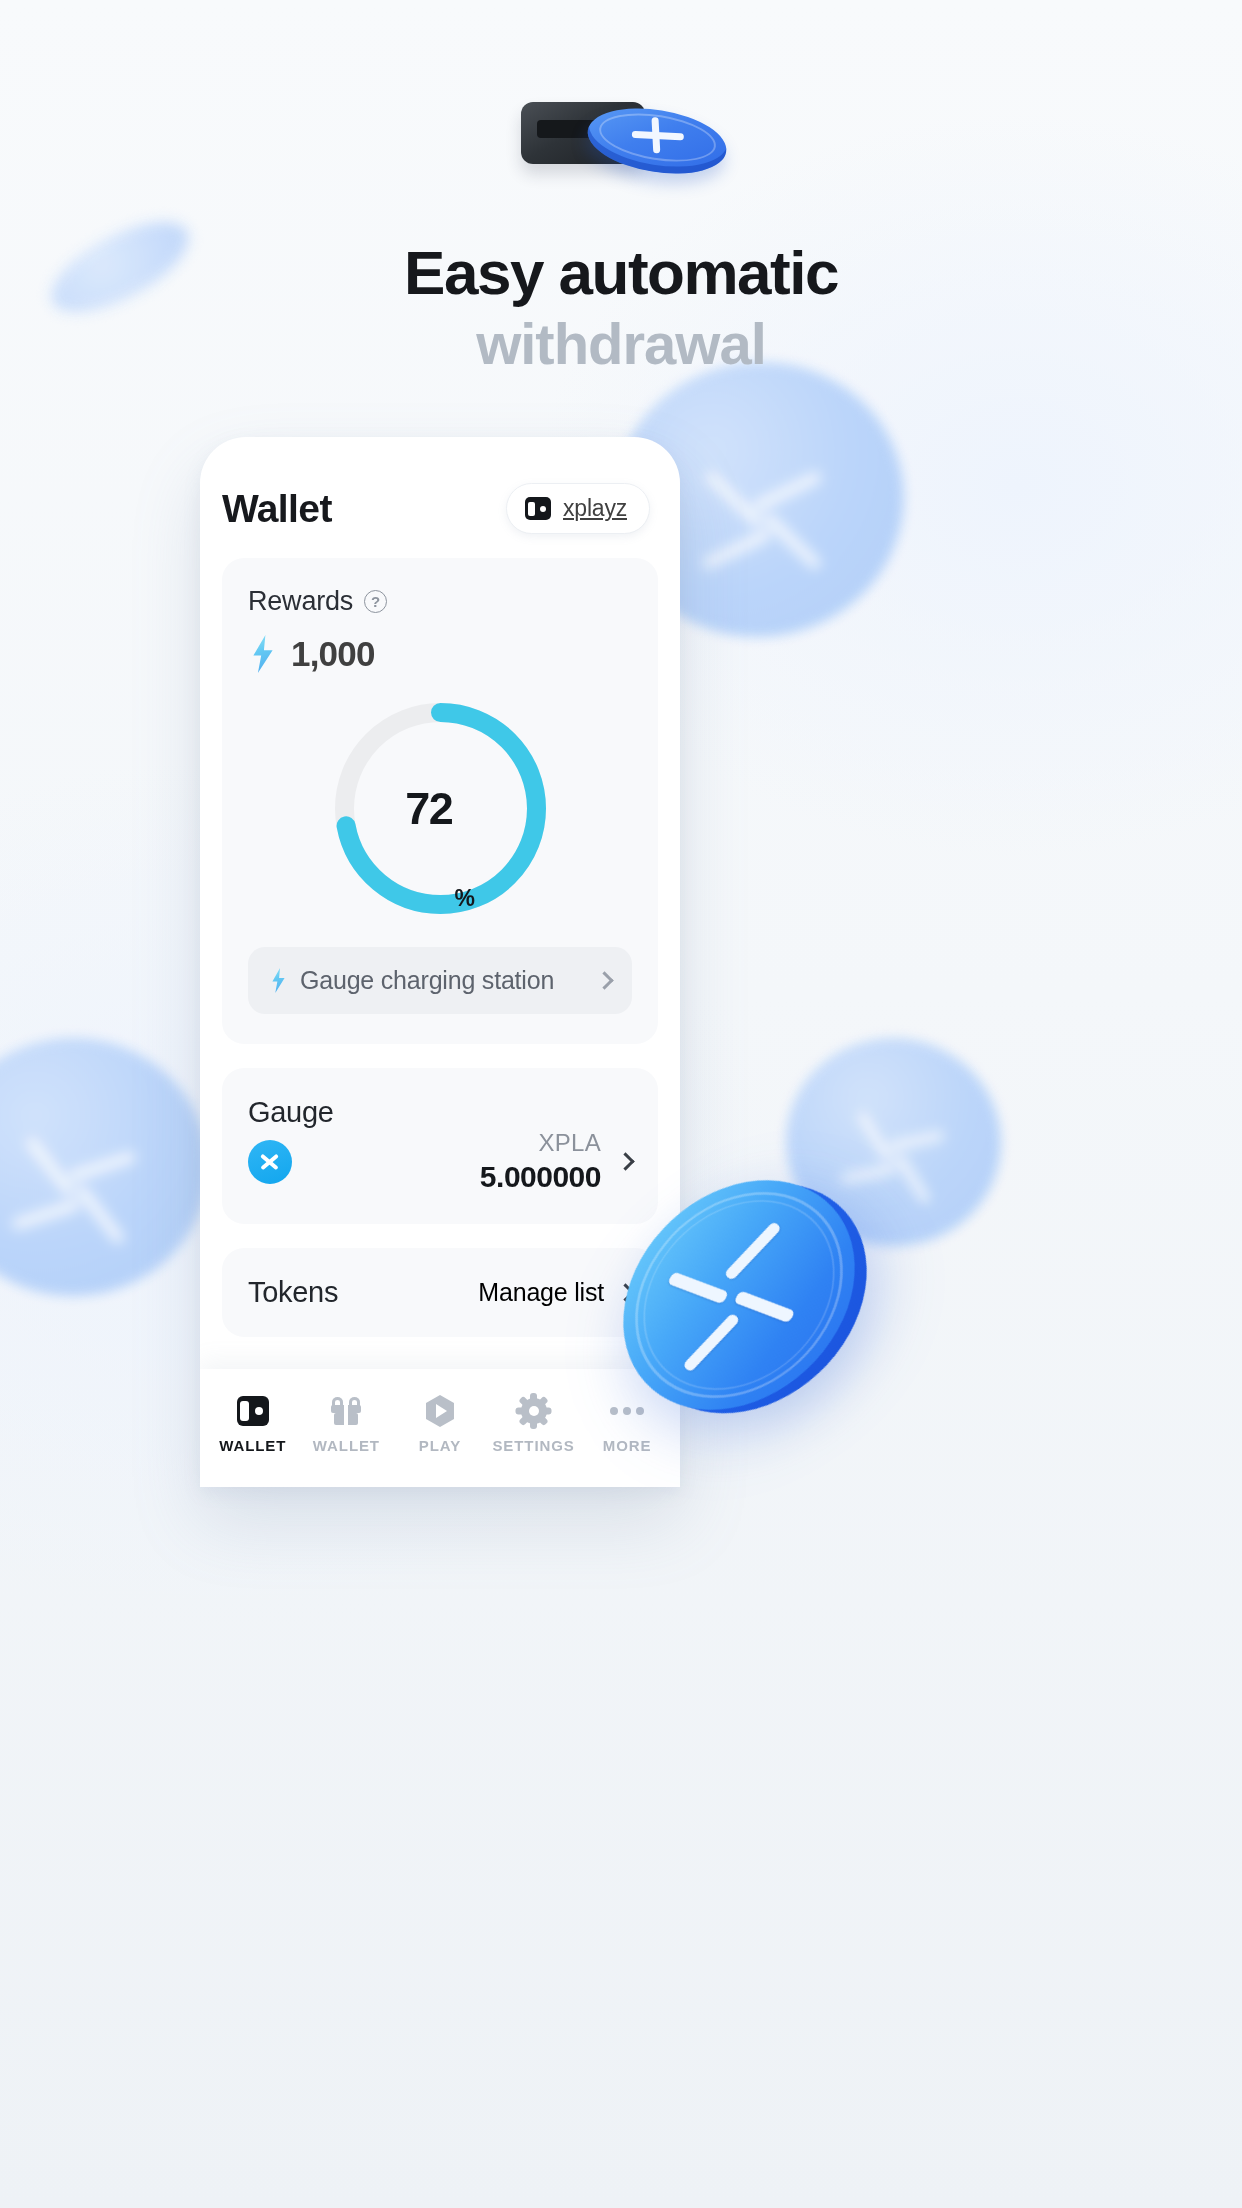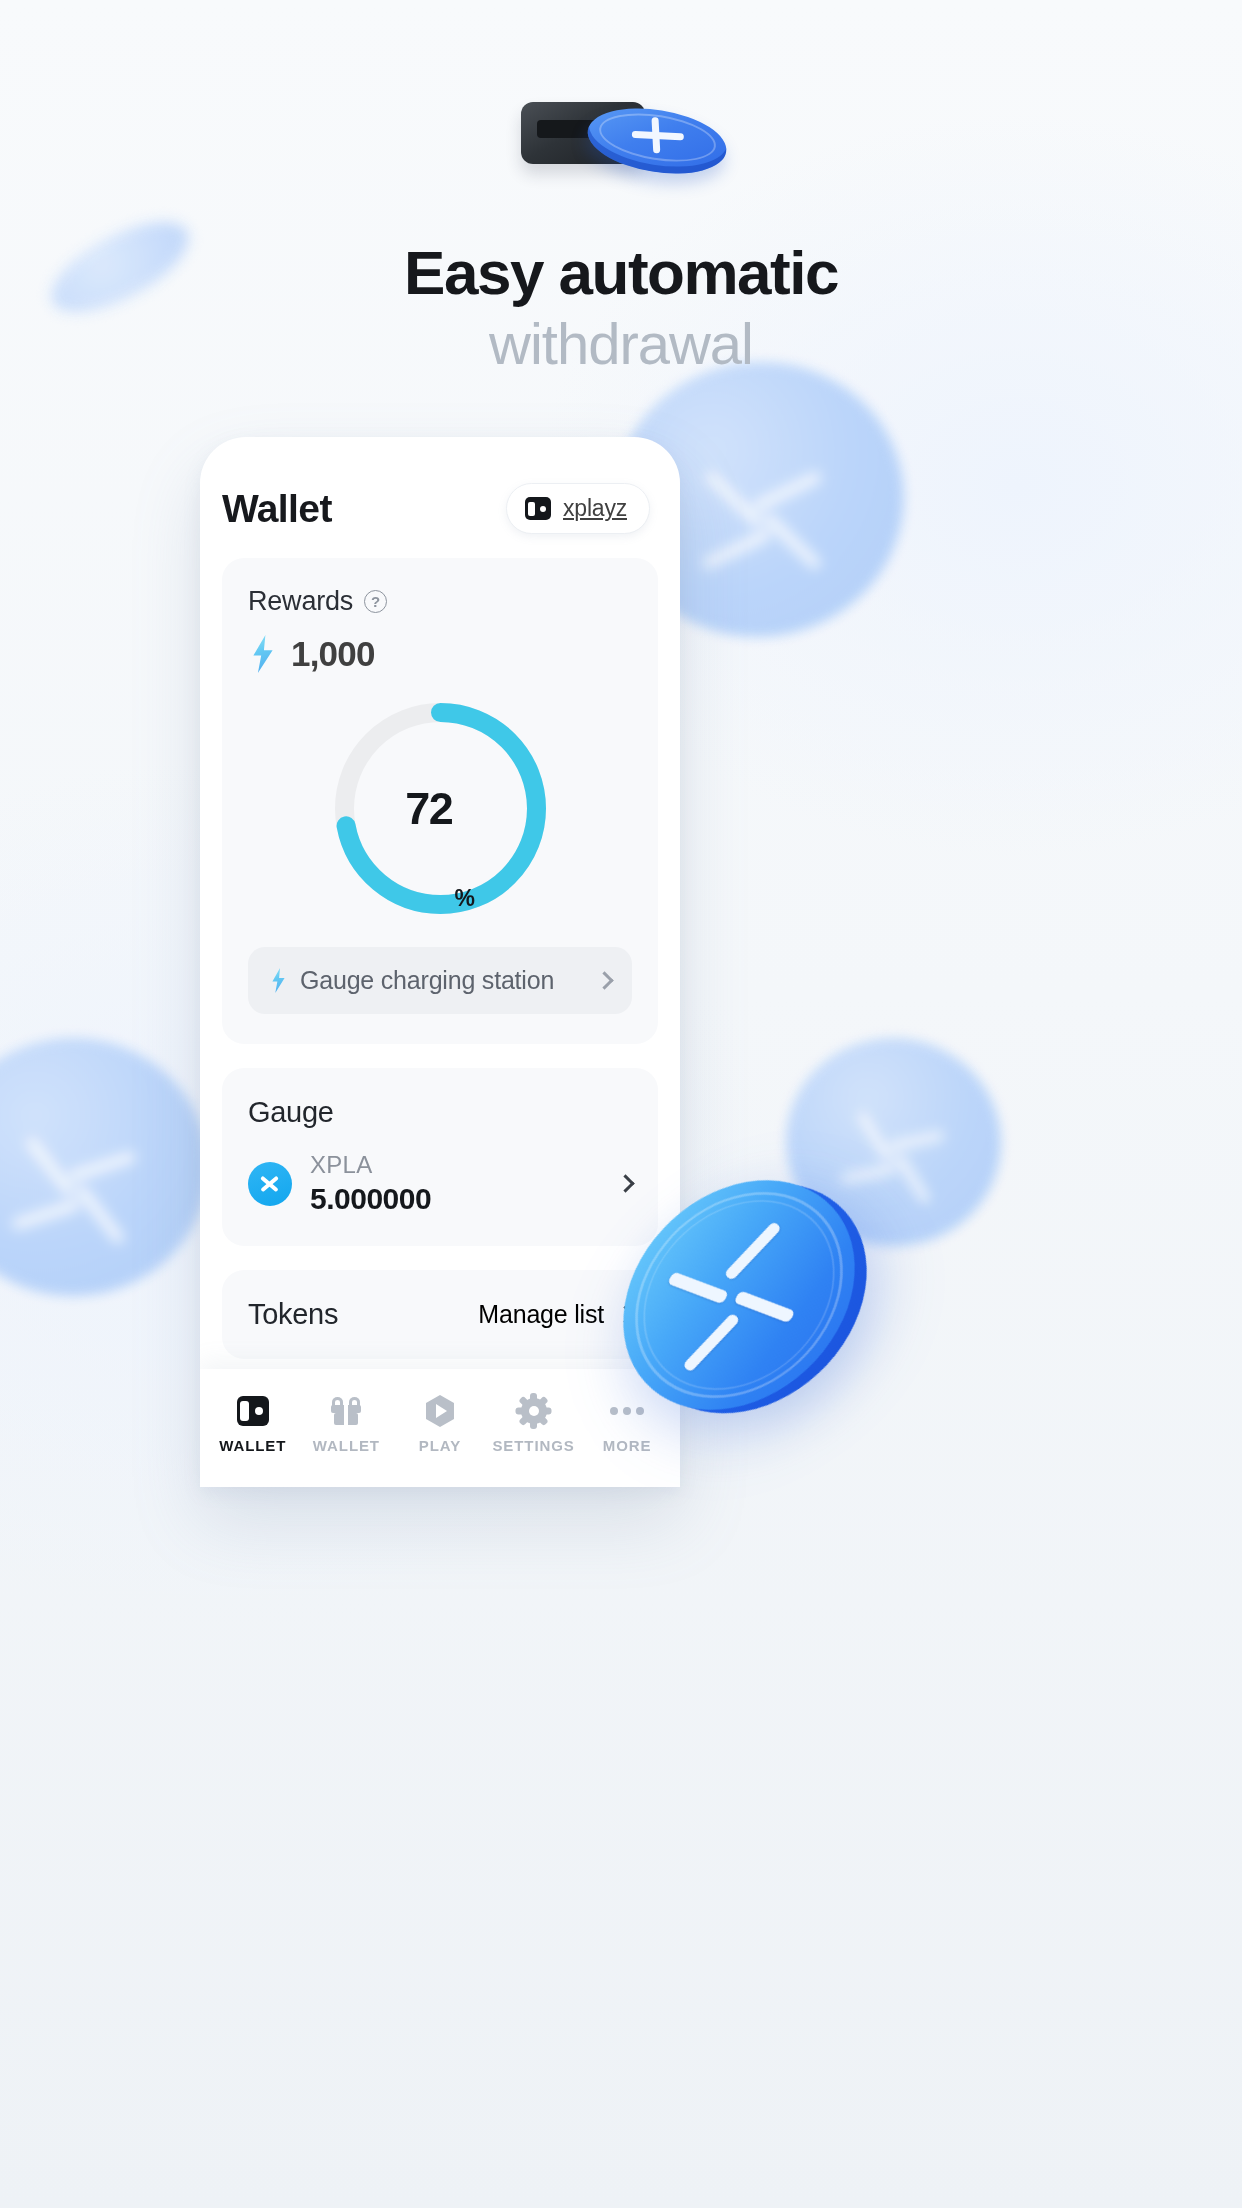--- a/index.html
+++ b/index.html
@@ -83,21 +83,21 @@
     position:absolute; background:#f2f7ff; border-radius:4px;
   }
   .atm-coin .xa{ width:52px;height:7px; left:44px; top:22px; transform:rotate(-6deg); }
   .atm-coin .xb{ width:36px;height:7px; left:50px; top:22px; transform:rotate(78deg); }
 
   .hero h1{
     font-size:62px; font-weight:700; letter-spacing:-1.5px;
     color:#16181c; line-height:1.08;
   }
   .hero h2{
-    font-size:58px; font-weight:400; letter-spacing:-1px;
+    font-size:58px; font-weight:700; letter-spacing:-1px;
     color:#b2bac4; line-height:1.15; margin-top:4px;
   }
 
   
   .phone{
     position:absolute;
     left:200px; top:437px;
     width:480px; height:1050px;
     background:#fff;
     border-radius:46px 46px 0 0;
@@ -184,21 +184,21 @@
     border-right:3px solid #7b818b; border-top:3px solid #7b818b;
     transform:rotate(45deg); flex:none;
   }
   .chev.dark{ border-color:#3a3f46; }
   .chev.light{ border-color:#9aa0aa; }
 
   
   .coins{ padding:28px 26px 30px; }
   .sec-title{ font-size:29px; color:#22262c; letter-spacing:-.3px; }
   .coin-row{
-    display:flex; align-items:center; gap:18px; margin-top:22px;
+    display:flex; align-items:center; gap:18px; text-align:right;
   }
   .coin-badge{
     width:44px;height:44px;border-radius:50%;flex:none;
     background:linear-gradient(160deg,#30b6f5 0%, #12a6ee 100%);
     position:relative;
   }
   .coin-badge i{
     position:absolute; background:#fff; border-radius:2px;
   }
   .coin-badge .a{ width:21px;height:3.6px; left:11px; top:20px; transform:rotate(40deg); }

